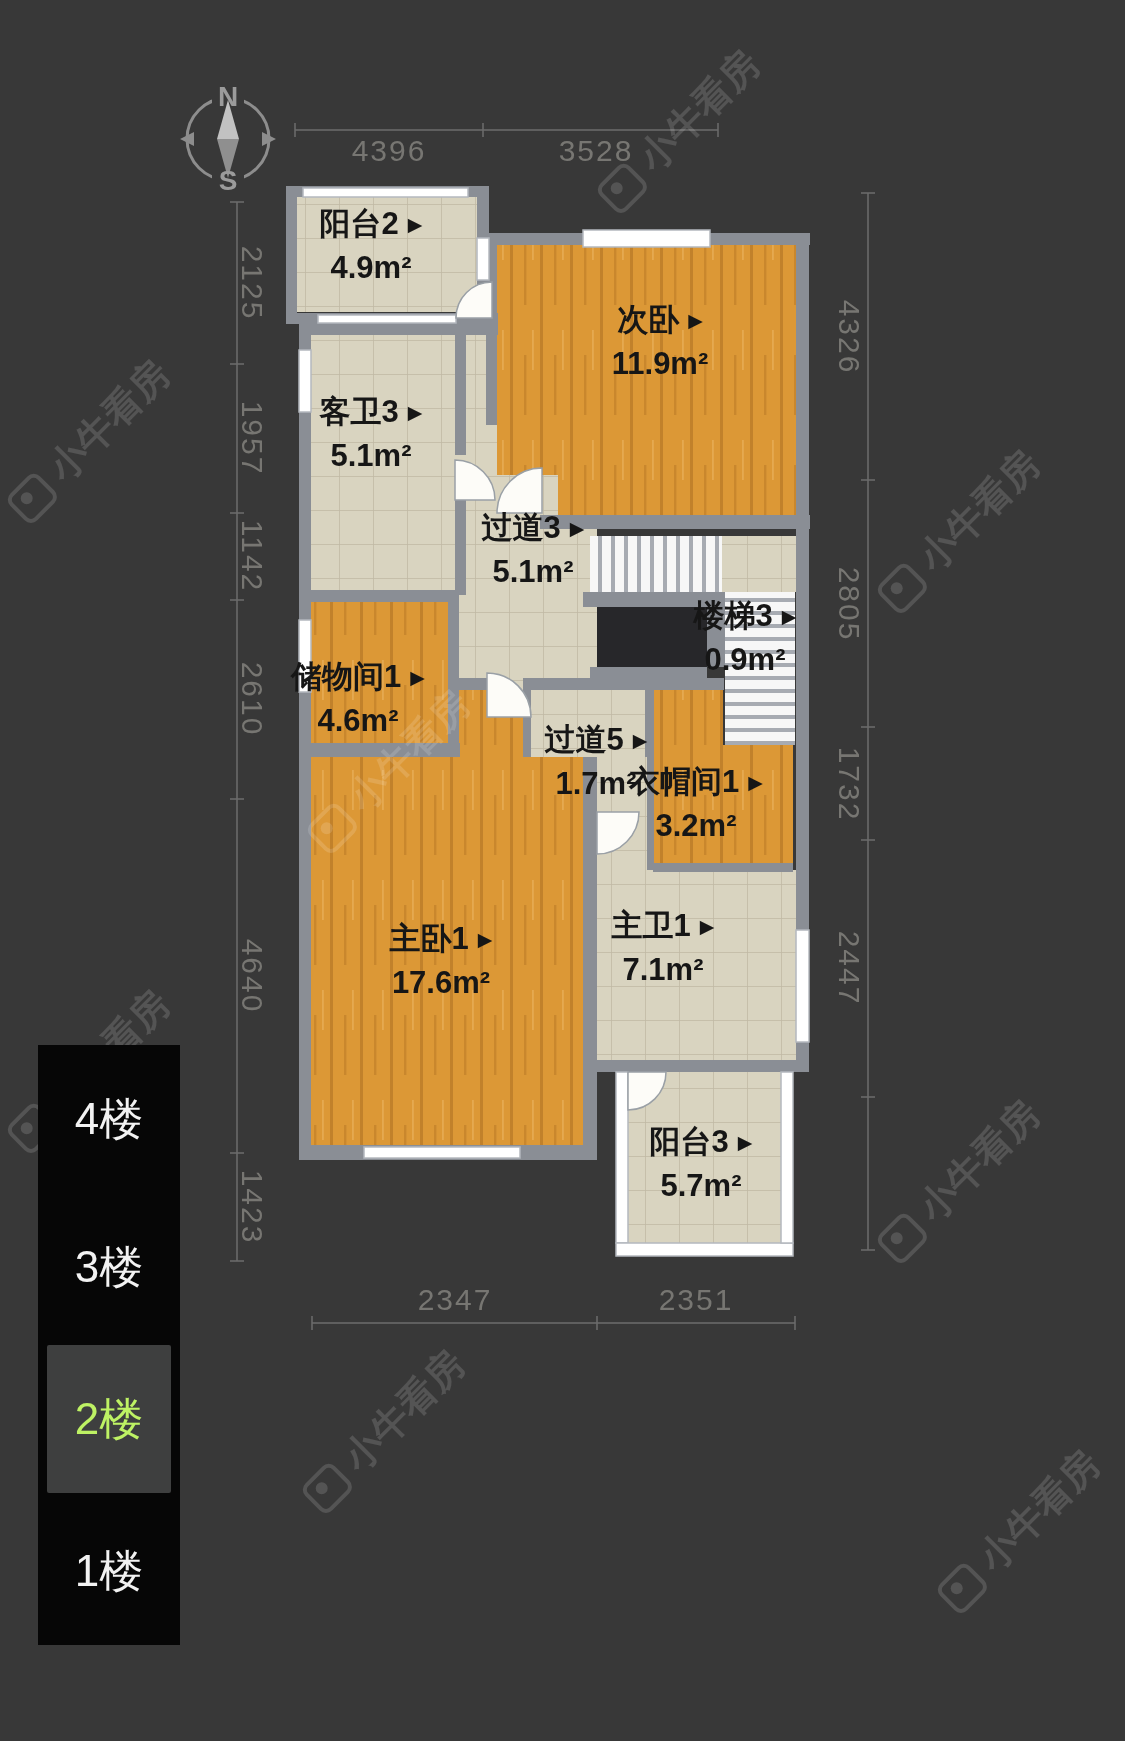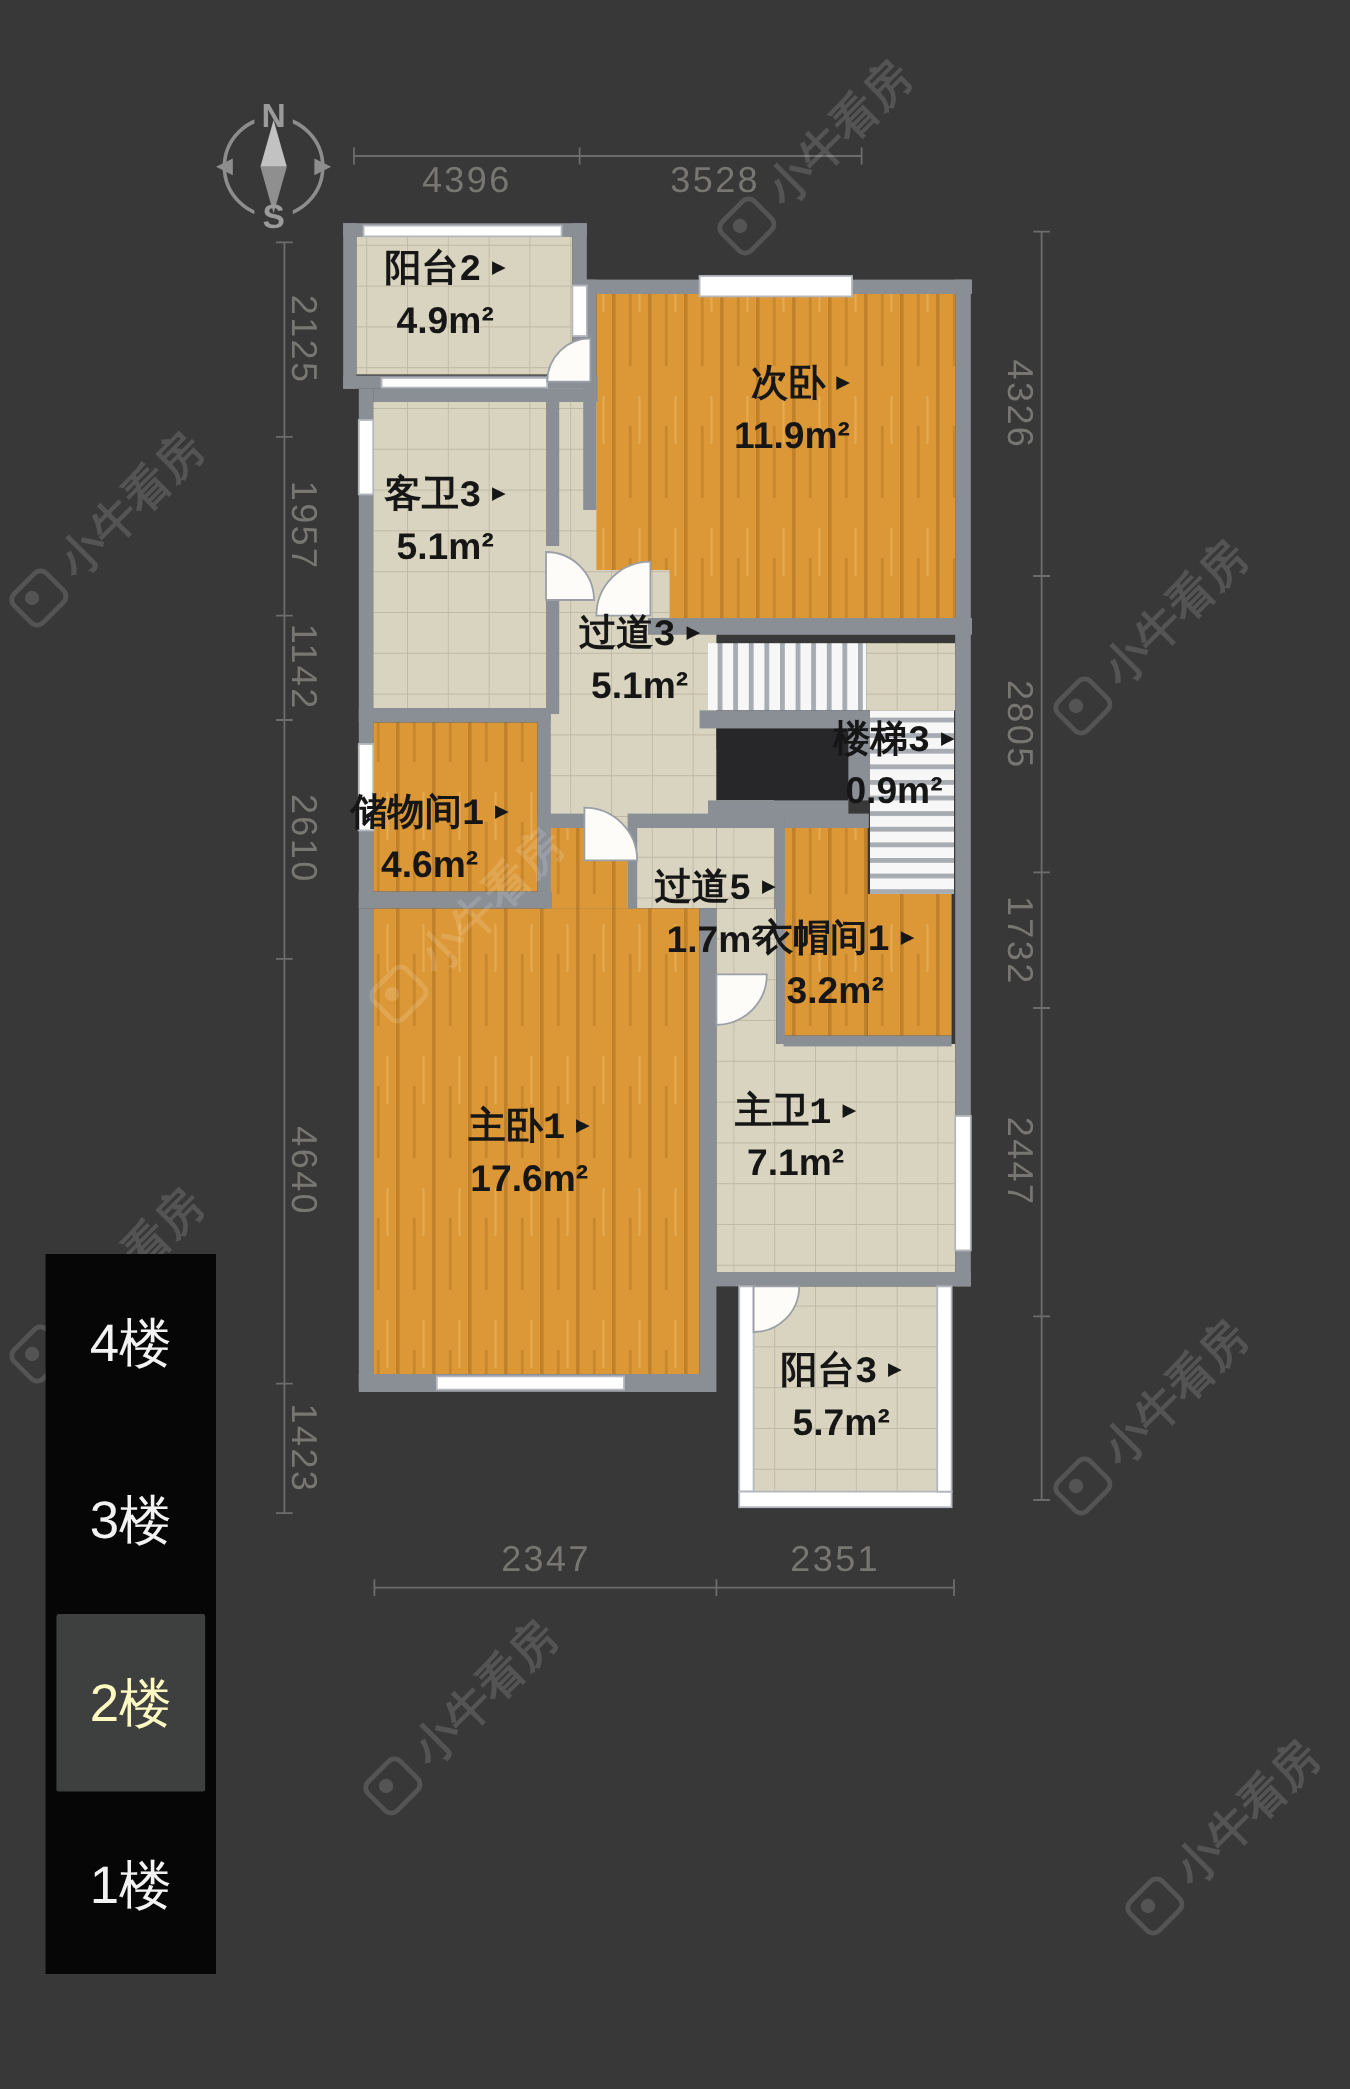--- a/index.html
+++ b/index.html
@@ -8,22 +8,22 @@
     background:#383838;
     font-family:"Liberation Sans","DejaVu Sans",sans-serif;
   }
   .plan-svg{position:absolute;left:0;top:0;}
 
   
   .room-label{
     position:absolute;transform:translate(-50%,-50%);
     color:#161616;text-align:center;white-space:nowrap;z-index:5;
   }
-  .room-label .nrow{display:flex;align-items:center;justify-content:flex-end;gap:9px;
-    font-size:31px;font-weight:700;font-family:Liberation Mono, monospace;}
+  .room-label .nrow{display:flex;align-items:center;justify-content:center;gap:9px;
+    font-size:31px;font-weight:700;}
   .room-label .marker{font-size:19px;line-height:1;}
   .room-label .area{font-size:31px;font-weight:700;margin-top:5px;}
 
   
   .dim{
     position:absolute;color:#777672;font-size:30px;letter-spacing:2px;
     transform:translate(-50%,-50%);white-space:nowrap;z-index:4;
   }
   .dim.v{transform:translate(-50%,-50%) rotate(90deg);}
 
@@ -39,21 +39,21 @@
   
   .selector{
     position:absolute;left:38px;top:1045px;width:142px;height:600px;
     background:#060606;display:flex;flex-direction:column;z-index:10;
   }
   .floor{
     flex:1;display:flex;align-items:center;justify-content:center;
     font-size:44px;color:#f2f2f2;cursor:pointer;
   }
   .floor.selected{
-    background:#3e3f3f;color:#fef9c3;margin:4px 9px;border-radius:2px;
+    background:#3e3f3f;color:#bef264;margin:4px 9px;border-radius:2px;
   }
 </style>
 </head>
 <body>
 
 <svg class="plan-svg" width="1125" height="1741" viewBox="0 0 1125 1741">
   <defs>
     <pattern id="tile" width="34" height="34" patternUnits="userSpaceOnUse">
       <rect width="34" height="34" fill="#d9d4c0"></rect>
       <path d="M0 0 H34 V34" fill="none" stroke="rgba(125,115,88,0.28)" stroke-width="1.5"></path>

